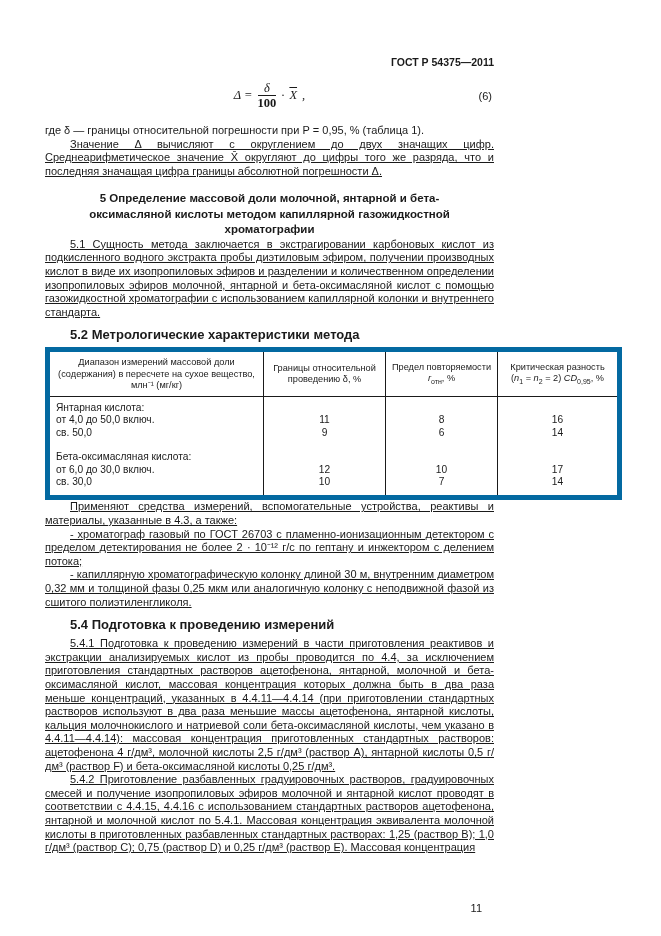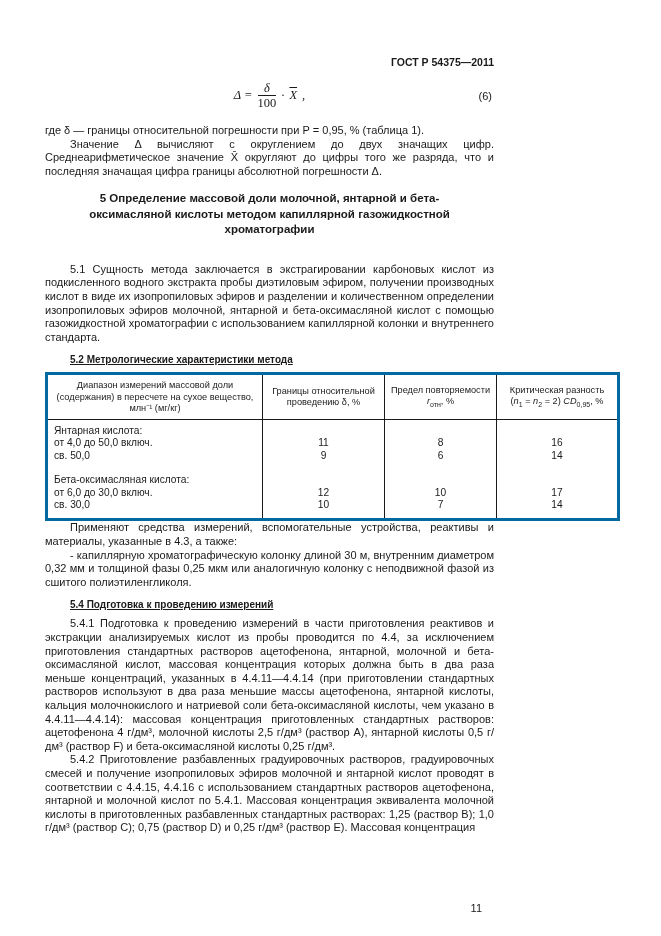--- a/index.html
+++ b/index.html
@@ -23,42 +23,42 @@
   }
   
   .formula-row { position:relative; text-align:center; margin:8px 0 10px; height:34px; }
   .formula {
     display:inline-flex; align-items:center; gap:5px;
     font-family:"Liberation Serif", serif; font-style:italic; font-size:12.5px;
     vertical-align:middle; margin-top:2px;
   }
   .frac { display:inline-block; text-align:center; line-height:12px; }
   .frac .num { display:block; border-bottom:1px solid #1a1a1a; padding:0 4px 1px; }
-  .frac .den { display:block; padding-top:1px; font-style:normal; }
+  .frac .den { display:block; padding-top:1px; font-style:normal;font-weight:bold; }
   .overline { text-decoration:overline; }
   .formula-number { position:absolute; right:2px; top:10px; font-size:11px; font-style:normal; }
   
   p { font-size:11px; line-height:13.6px; text-align:justify; }
-  p.indent { text-indent:25px; }
+  p.indent { text-indent:25px;text-decoration:underline; }
   h2.section-title {
     font-size:11.5px; line-height:15.5px; font-weight:bold;
     text-align:center; padding:0 18px;
-    margin:13px 0 25px;
+    margin:13px 0 0;
   }
   h3.sub {
-    font-size:10px; line-height:14px; font-weight:bold;
-    text-indent:25px; margin:9px 0 5px;text-decoration:underline;
+    font-size:13px; line-height:14px; font-weight:bold;
+    text-indent:25px; margin:9px 0 5px;
   }
   
   .table-caption { font-size:10px; margin:11px 0 4px; }
   .spaced { letter-spacing:2.5px; }
   table.t3 {
     border-collapse:collapse;
     width:100%;
-    border:3px solid #0369a1;
+    border:5px solid #0369a1;
     table-layout:fixed;
     padding-left:24px;
   }
   table.t3 col.w1 { width:216px; }
   table.t3 col.w2 { width:122px; }
   table.t3 col.w3 { width:112px; }
   table.t3 col.w4 { width:122px; }
   table.t3 th, table.t3 td {
     border-left:1px solid #1a1a1a;
     border-right:1px solid #1a1a1a;
@@ -178,20 +178,21 @@
         <td class="cv">
           <div class="ln"></div>
           <div class="ln">17</div>
           <div class="ln">14</div>
         </td>
       </tr>
     </tbody>
   </table>
 
   <p class="indent">Применяют средства измерений, вспомогательные устройства, реактивы и материалы, указанные в 4.3, а также:</p>
+  <p class="indent">- хроматограф газовый по ГОСТ 26703 с пламенно-ионизационным детектором с пределом детектирования не более 2 · 10⁻¹² г/с по гептану и инжектором с делением потока;</p>
   <p class="indent">- капиллярную хроматографическую колонку длиной 30 м, внутренним диаметром 0,32 мм и толщиной фазы 0,25 мкм или аналогичную колонку с неподвижной фазой из сшитого полиэтиленгликоля.</p>
 
   <h3 class="sub">5.4 Подготовка к проведению измерений</h3>
   <p class="indent">5.4.1 Подготовка к проведению измерений в части приготовления реактивов и экстракции анализируемых кислот из пробы проводится по 4.4, за исключением приготовления стандартных растворов ацетофенона, янтарной, молочной и бета-оксимасляной кислот, массовая концентрация которых должна быть в два раза меньше концентраций, указанных в 4.4.11—4.4.14 (при приготовлении стандартных растворов используют в два раза меньшие массы ацетофенона, янтарной кислоты, кальция молочнокислого и натриевой соли бета-оксимасляной кислоты, чем указано в 4.4.11—4.4.14): массовая концентрация приготовленных стандартных растворов: ацетофенона 4 г/дм³, молочной кислоты 2,5 г/дм³ (раствор A), янтарной кислоты 0,5 г/дм³ (раствор F) и бета-оксимасляной кислоты 0,25 г/дм³.</p>
   <p class="indent">5.4.2 Приготовление разбавленных градуировочных растворов, градуировочных смесей и получение изопропиловых эфиров молочной и янтарной кислот проводят в соответствии с 4.4.15, 4.4.16 с использованием стандартных растворов ацетофенона, янтарной и молочной кислот по 5.4.1. Массовая концентрация эквивалента молочной кислоты в приготовленных разбавленных стандартных растворах: 1,25 (раствор B); 1,0 г/дм³ (раствор C); 0,75 (раствор D) и 0,25 г/дм³ (раствор E). Массовая концентрация</p>
 
   <div class="page-number">11</div>
 
 </div>
 

